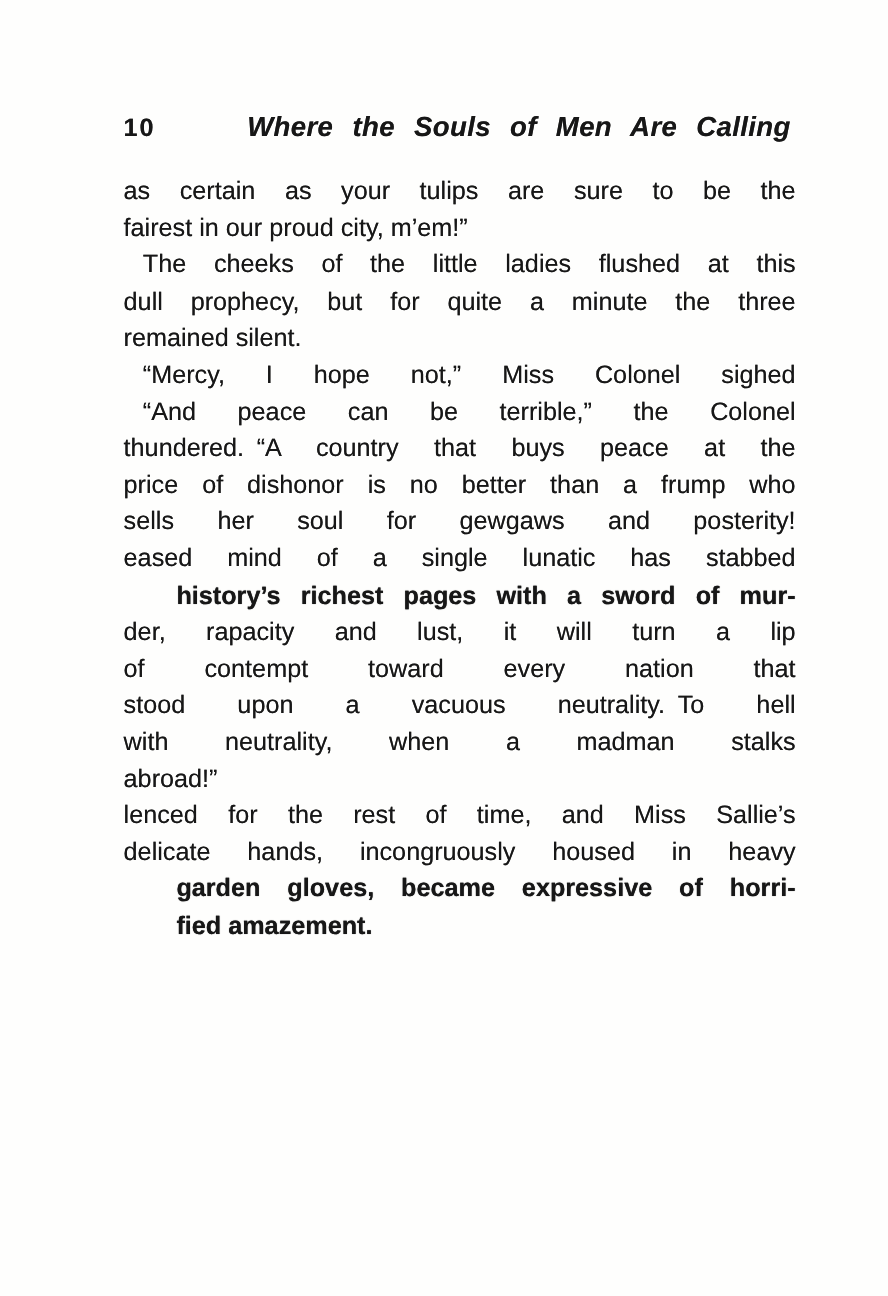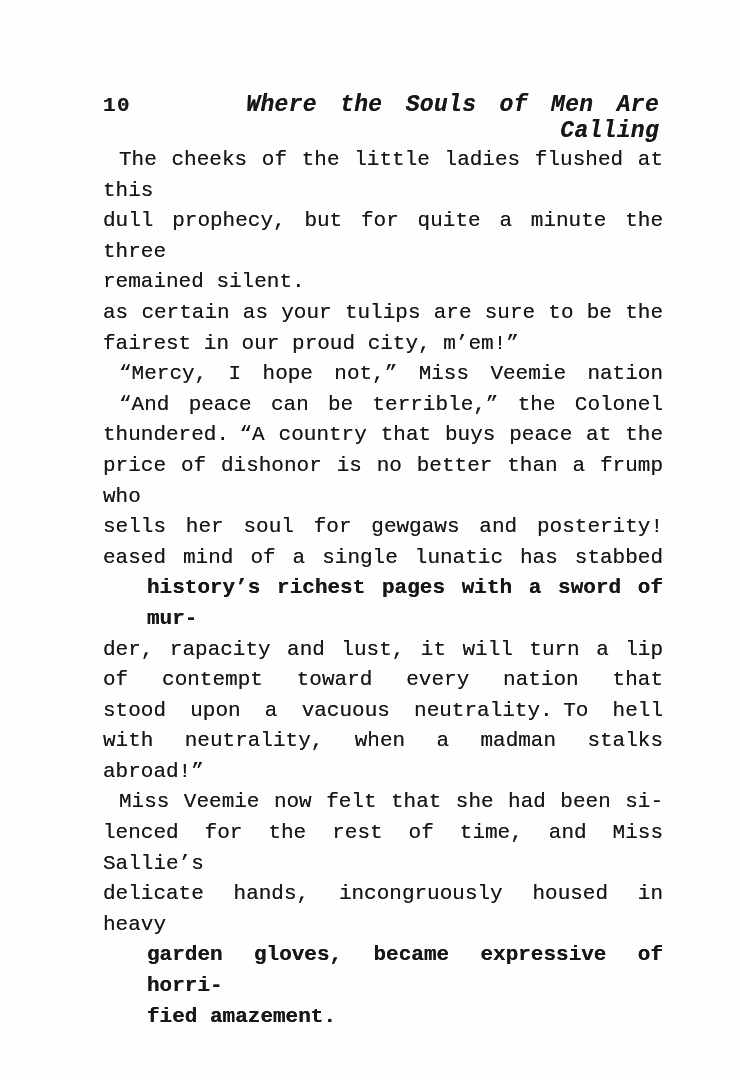--- a/index.html
+++ b/index.html
@@ -6,21 +6,21 @@
     margin: 0;
     padding: 0;
     background: #ffffff;
   }
   .scan-page {
     position: relative;
     width: 740px;
     height: 1080px;
     background: #fefefd;
     color: #171717;
-    font-family: Liberation Mono, monospace;
+    font-family: Liberation Sans, sans-serif;
     overflow: hidden;
   }
   .running-header {
     position: absolute;
     left: 103px;
     top: 92px;
     width: 560px;
     display: flex;
     align-items: baseline;
     text-shadow: 0 0 0.35px rgba(20,20,20,0.75);
@@ -69,45 +69,44 @@
 </head>
 <body>
 
 <div class="scan-page">
   <div class="running-header">
     <span class="page-number">10</span>
     <span class="running-title">Where the Souls of Men Are Calling</span>
   </div>
   <div class="text-block">
       <div class="para">
+        <div class="line">as certain as your tulips are sure to be the</div>
+        <div class="line last">fairest in our proud city, m’em!”</div>
+      </div>
+      <div class="para">
         <div class="line indent">The cheeks of the little ladies flushed at this</div>
         <div class="line">dull prophecy, but for quite a minute the three</div>
         <div class="line last">remained silent.</div>
       </div>
       <div class="para">
-        <div class="line">as certain as your tulips are sure to be the</div>
-        <div class="line last">fairest in our proud city, m’em!”</div>
-      </div>
-      <div class="para">
-        <div class="line indent">“Mercy, I hope not,” Miss Veemie nation</div>
+        <div class="line indent">“Mercy, I hope not,” Miss Colonel sighed</div>
       </div>
       <div class="para">
         <div class="line indent">“And peace can be terrible,” the Colonel</div>
         <div class="line">thundered. “A country that buys peace at the</div>
         <div class="line">price of dishonor is no better than a frump who</div>
         <div class="line">sells her soul for gewgaws and posterity!</div>
         <div class="line">eased mind of a single lunatic has stabbed</div>
         <div class="line bold">history’s richest pages with a sword of mur-</div>
         <div class="line">der, rapacity and lust, it will turn a lip</div>
         <div class="line">of contempt toward every nation that</div>
         <div class="line">stood upon a vacuous neutrality. To hell</div>
         <div class="line">with neutrality, when a madman stalks</div>
         <div class="line last">abroad!”</div>
       </div>
       <div class="para">
-        <div class="line indent">Miss Veemie now felt that she had been si-</div>
         <div class="line">lenced for the rest of time, and Miss Sallie’s</div>
         <div class="line">delicate hands, incongruously housed in heavy</div>
         <div class="line bold">garden gloves, became expressive of horri-</div>
         <div class="line last bold">fied amazement.</div>
       </div>
     </div>
 </div>
 
 </body></html>

